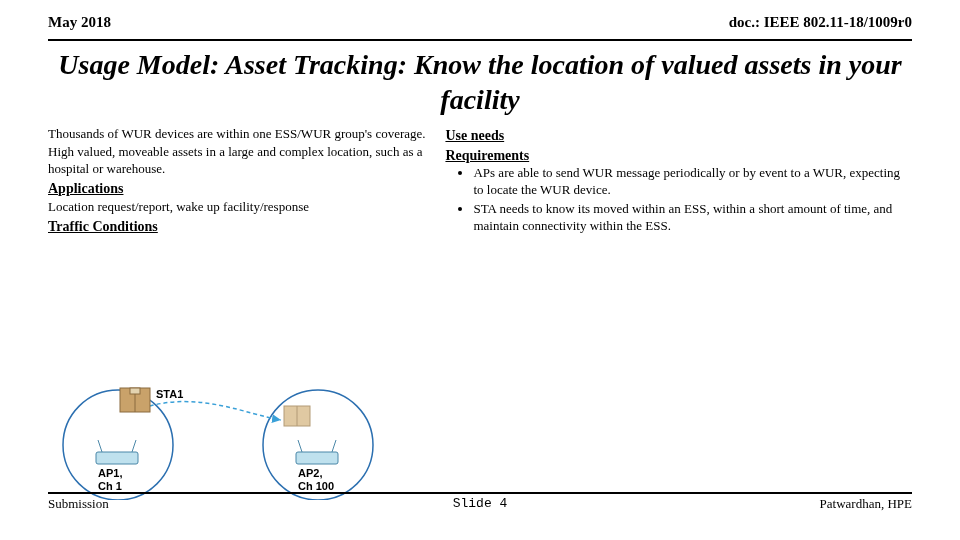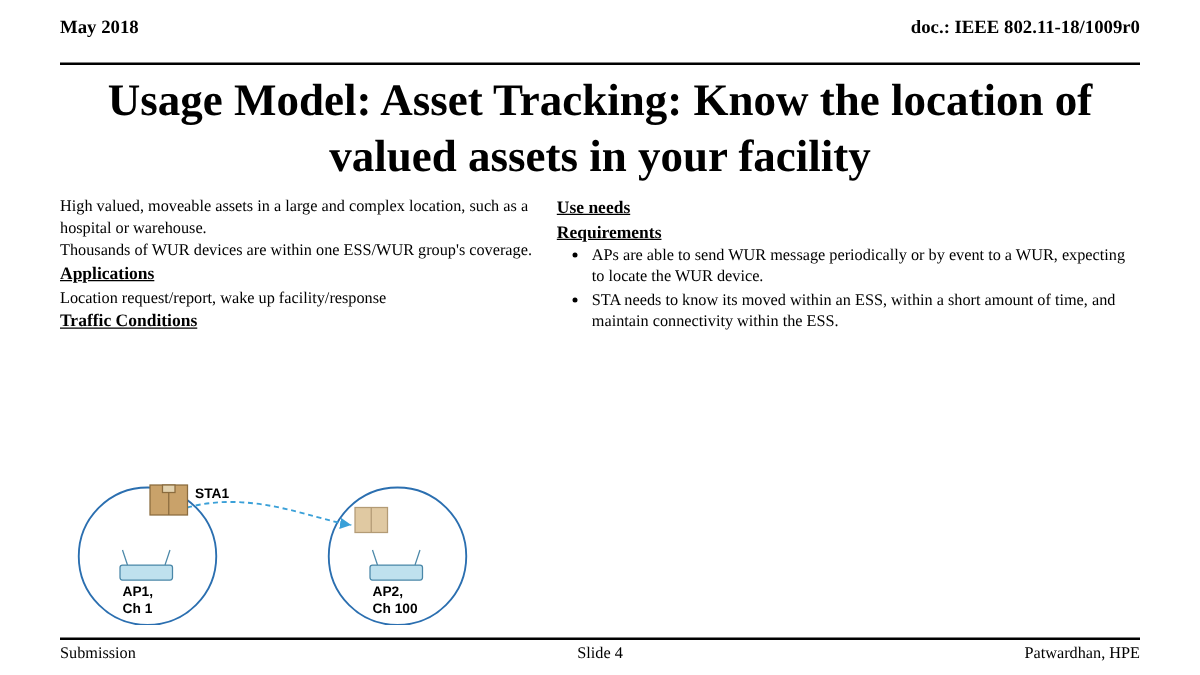--- a/index.html
+++ b/index.html
@@ -10,30 +10,31 @@
     color: #000;
     background: #fff;
     position: relative;
     overflow: hidden;
   }
   .header {
     display: flex;
     justify-content: space-between;
     border-bottom: 2px solid #000;
     margin: 14px 48px 0 48px;
-    padding-bottom: 19px;
+    padding-bottom: 8px;
     font-weight: bold;
     font-size: 15px;
   }
   .title {
     text-align: center;
     font-weight: bold;
-    font-size: 36px;
+    font-size: 28px;
     margin: 6px 48px 8px 48px;
     line-height: 1.25;
+    font-style: italic;
   }
   .content {
     display: flex;
     margin: 0 48px;
     font-size: 13px;
     line-height: 1.3;
   }
   .left-col { width: 46%; padding-right: 8px; }
   .right-col { width: 54%; }
   .section-h {
@@ -47,49 +48,50 @@
   ul.bullets li { margin-bottom: 2px; }
   .diagram {
     position: absolute;
     left: 48px;
     top: 380px;
     width: 400px;
     height: 120px;
   }
   .footer {
     position: absolute;
-    bottom: 10px;
+    bottom: 28px;
     left: 48px;
     right: 48px;
     border-top: 2px solid #000;
     display: flex;
     justify-content: space-between;
     font-size: 13px;
     padding-top: 2px;
   }
   .footer-center {
     position: absolute;
     left: 50%;
     transform: translateX(-50%);
+    font-family: Liberation Mono, monospace;
   }
 </style>
 </head>
 <body>
 
 <div class="header">
   <span>May 2018</span>
   <span>doc.: IEEE 802.11-18/1009r0</span>
 </div>
 
 <div class="title">Usage Model: Asset Tracking: Know the location of valued assets in your facility</div>
 
 <div class="content">
   <div class="left-col">
+    <div class="section-p">Thousands of WUR devices are within one ESS/WUR group's coverage.</div>
     <div class="section-p">High valued, moveable assets in a large and complex location, such as a hospital or warehouse.</div>
-    <div class="section-p">Thousands of WUR devices are within one ESS/WUR group's coverage.</div>
     <div class="section-h">Applications</div>
     <div class="section-p">Location request/report, wake up facility/response</div>
     <div class="section-h">Traffic Conditions</div>
   </div>
   <div class="right-col">
     <div class="section-h">Use needs</div>
     <div class="section-h">Requirements</div>
     <ul class="bullets">
       <li>APs are able to send WUR message periodically or by event to a WUR, expecting to locate the WUR device.</li>
       <li>STA needs to know its moved within an ESS, within a short amount of time, and maintain connectivity within the ESS.</li>

